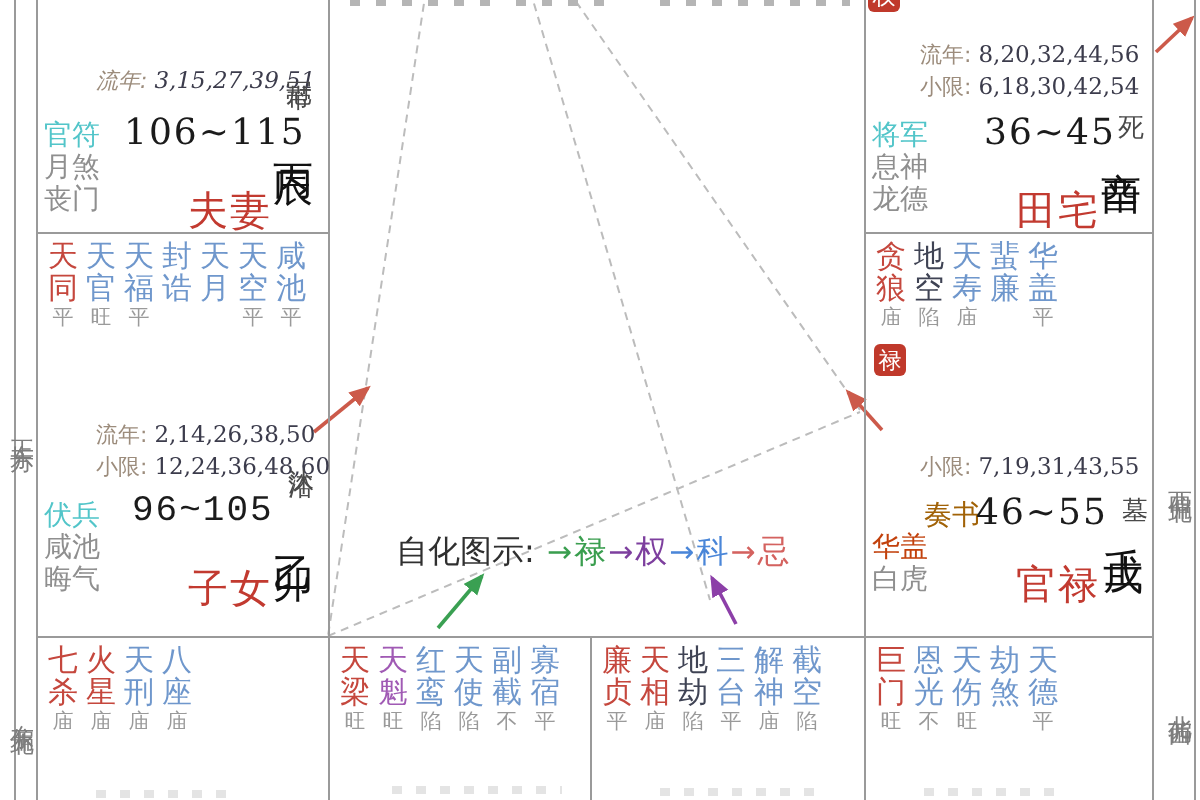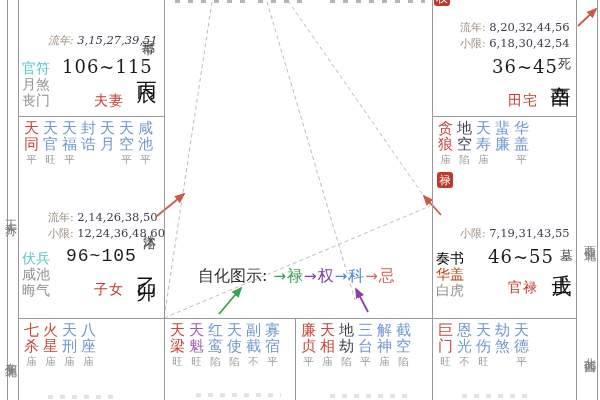--- a/index.html
+++ b/index.html
@@ -11,21 +11,21 @@
   .cell{position:absolute;z-index:3;}
   .stars{position:absolute;top:4px;left:4px;display:flex;}
   .star-col{width:19px;display:flex;flex-direction:column;align-items:center;
             font-size:15px;line-height:16px;white-space:nowrap;}
   .star-col .st{font-size:10.5px;color:#9a9a9a;line-height:12px;margin-top:1px;height:12px;}
   .ln{position:absolute;font-size:11px;color:#9c8c7c;white-space:nowrap;}
   .ln b{font-weight:normal;color:#3c3c4c;font-family:"DejaVu Serif",serif;font-size:11.5px;}
   .ss{position:absolute;font-size:14px;line-height:16px;color:#8f8f8f;white-space:nowrap;}
   .range{position:absolute;font-family:"DejaVu Serif",serif;font-size:18px;color:#1b1b1b;
          letter-spacing:1px;white-space:nowrap;}
-  .pname{position:absolute;font-size:14px;letter-spacing:1px;white-space:nowrap;text-align:right;}
+  .pname{position:absolute;font-size:20px;letter-spacing:1px;white-space:nowrap;text-align:right;}
   .vtext{writing-mode:vertical-rl;text-orientation:upright;}
   .stage{position:absolute;font-size:13px;color:#4a4a4a;letter-spacing:2px;}
   .branch{position:absolute;font-size:20px;color:#111;letter-spacing:3px;}
   .dirlabel{position:absolute;font-size:12px;color:#7d7d7d;letter-spacing:2px;z-index:3;}
   .badge{position:absolute;width:16px;height:16px;border-radius:3px;color:#fff;
          font-size:11.5px;line-height:16px;text-align:center;z-index:4;}
   .center-info{position:absolute;left:186px;top:58px;font-size:16.5px;color:#3a3a3a;
                letter-spacing:1px;z-index:3;white-space:nowrap;}
   .legend{position:absolute;left:198px;top:266px;font-size:16px;color:#2f2f2f;z-index:3;
           white-space:nowrap;}
@@ -152,20 +152,25 @@
     <div class="stage vtext" style="left:122px;top:108px;">沐浴</div>
     <div class="branch vtext" style="left:116px;top:146px;">乙卯</div>
   </div>
 
   <div class="cell" style="left:432px;top:0;width:144px;height:116px;">
     <div class="badge" style="left:2px;top:-10px;background:#c0392b;">权</div>
     <div class="ln" style="left:28px;top:20px;">
       <span>流年:</span> <b>8,20,32,44,56</b></div>
     <div class="ln" style="left:28px;top:36px;">
       <span>小限:</span> <b>6,18,30,42,54</b></div>
+    <div class="ss" style="left:4px;top:60px;">
+        <div style="color: rgb(82, 197, 201);">将军</div>
+        <div style="color: rgb(143, 143, 143);">息神</div>
+        <div style="color: rgb(143, 143, 143);">龙德</div>
+      </div>
     <div class="range" style="left:60px;top:56px;">36~45</div>
     <div class="pname" style="left: 76px; top: 92px; color: rgb(194, 58, 48);">田宅</div>
     <div class="stage vtext" style="left:123px;top:48px;">死</div>
     <div class="branch vtext" style="left:116px;top:70px;">辛酉</div>
   </div>
 
   <div class="cell" style="left:432px;top:116px;width:144px;height:202px;">
     <div class="stars">
         <div class="star-col" style="color: rgb(197, 71, 61);">
           <span>贪</span>
@@ -190,21 +195,21 @@
         <div class="star-col" style="color: rgb(111, 151, 204);">
           <span>华</span>
           <span>盖</span>
           <span class="st">平</span>
         </div>
       </div>
     <div class="badge" style="left:5px;top:56px;background:#c0392b;">禄</div>
     <div class="ln" style="left:28px;top:110px;">
       <span>小限:</span> <b>7,19,31,43,55</b></div>
     <div class="ss" style="left:4px;top:134px;">
-        <div style="color: #000000;">奏书</div>
+        <div style="color: #a16207; margin-left: 26px;">奏书</div>
         <div style="color: #c2410c;">华盖</div>
         <div style="color: rgb(143, 143, 143);">白虎</div>
       </div>
     <div class="range" style="left:56px;top:130px;">46~55</div>
     <div class="pname" style="left: 76px; top: 163px; color: rgb(194, 58, 48);">官禄</div>
     <div class="stage vtext" style="left:125px;top:122px;">墓</div>
     <div class="branch vtext" style="left:117px;top:142px;">壬戌</div>
   </div>
 
   <div class="cell" style="left:18px;top:318px;width:146px;height:82px;">

